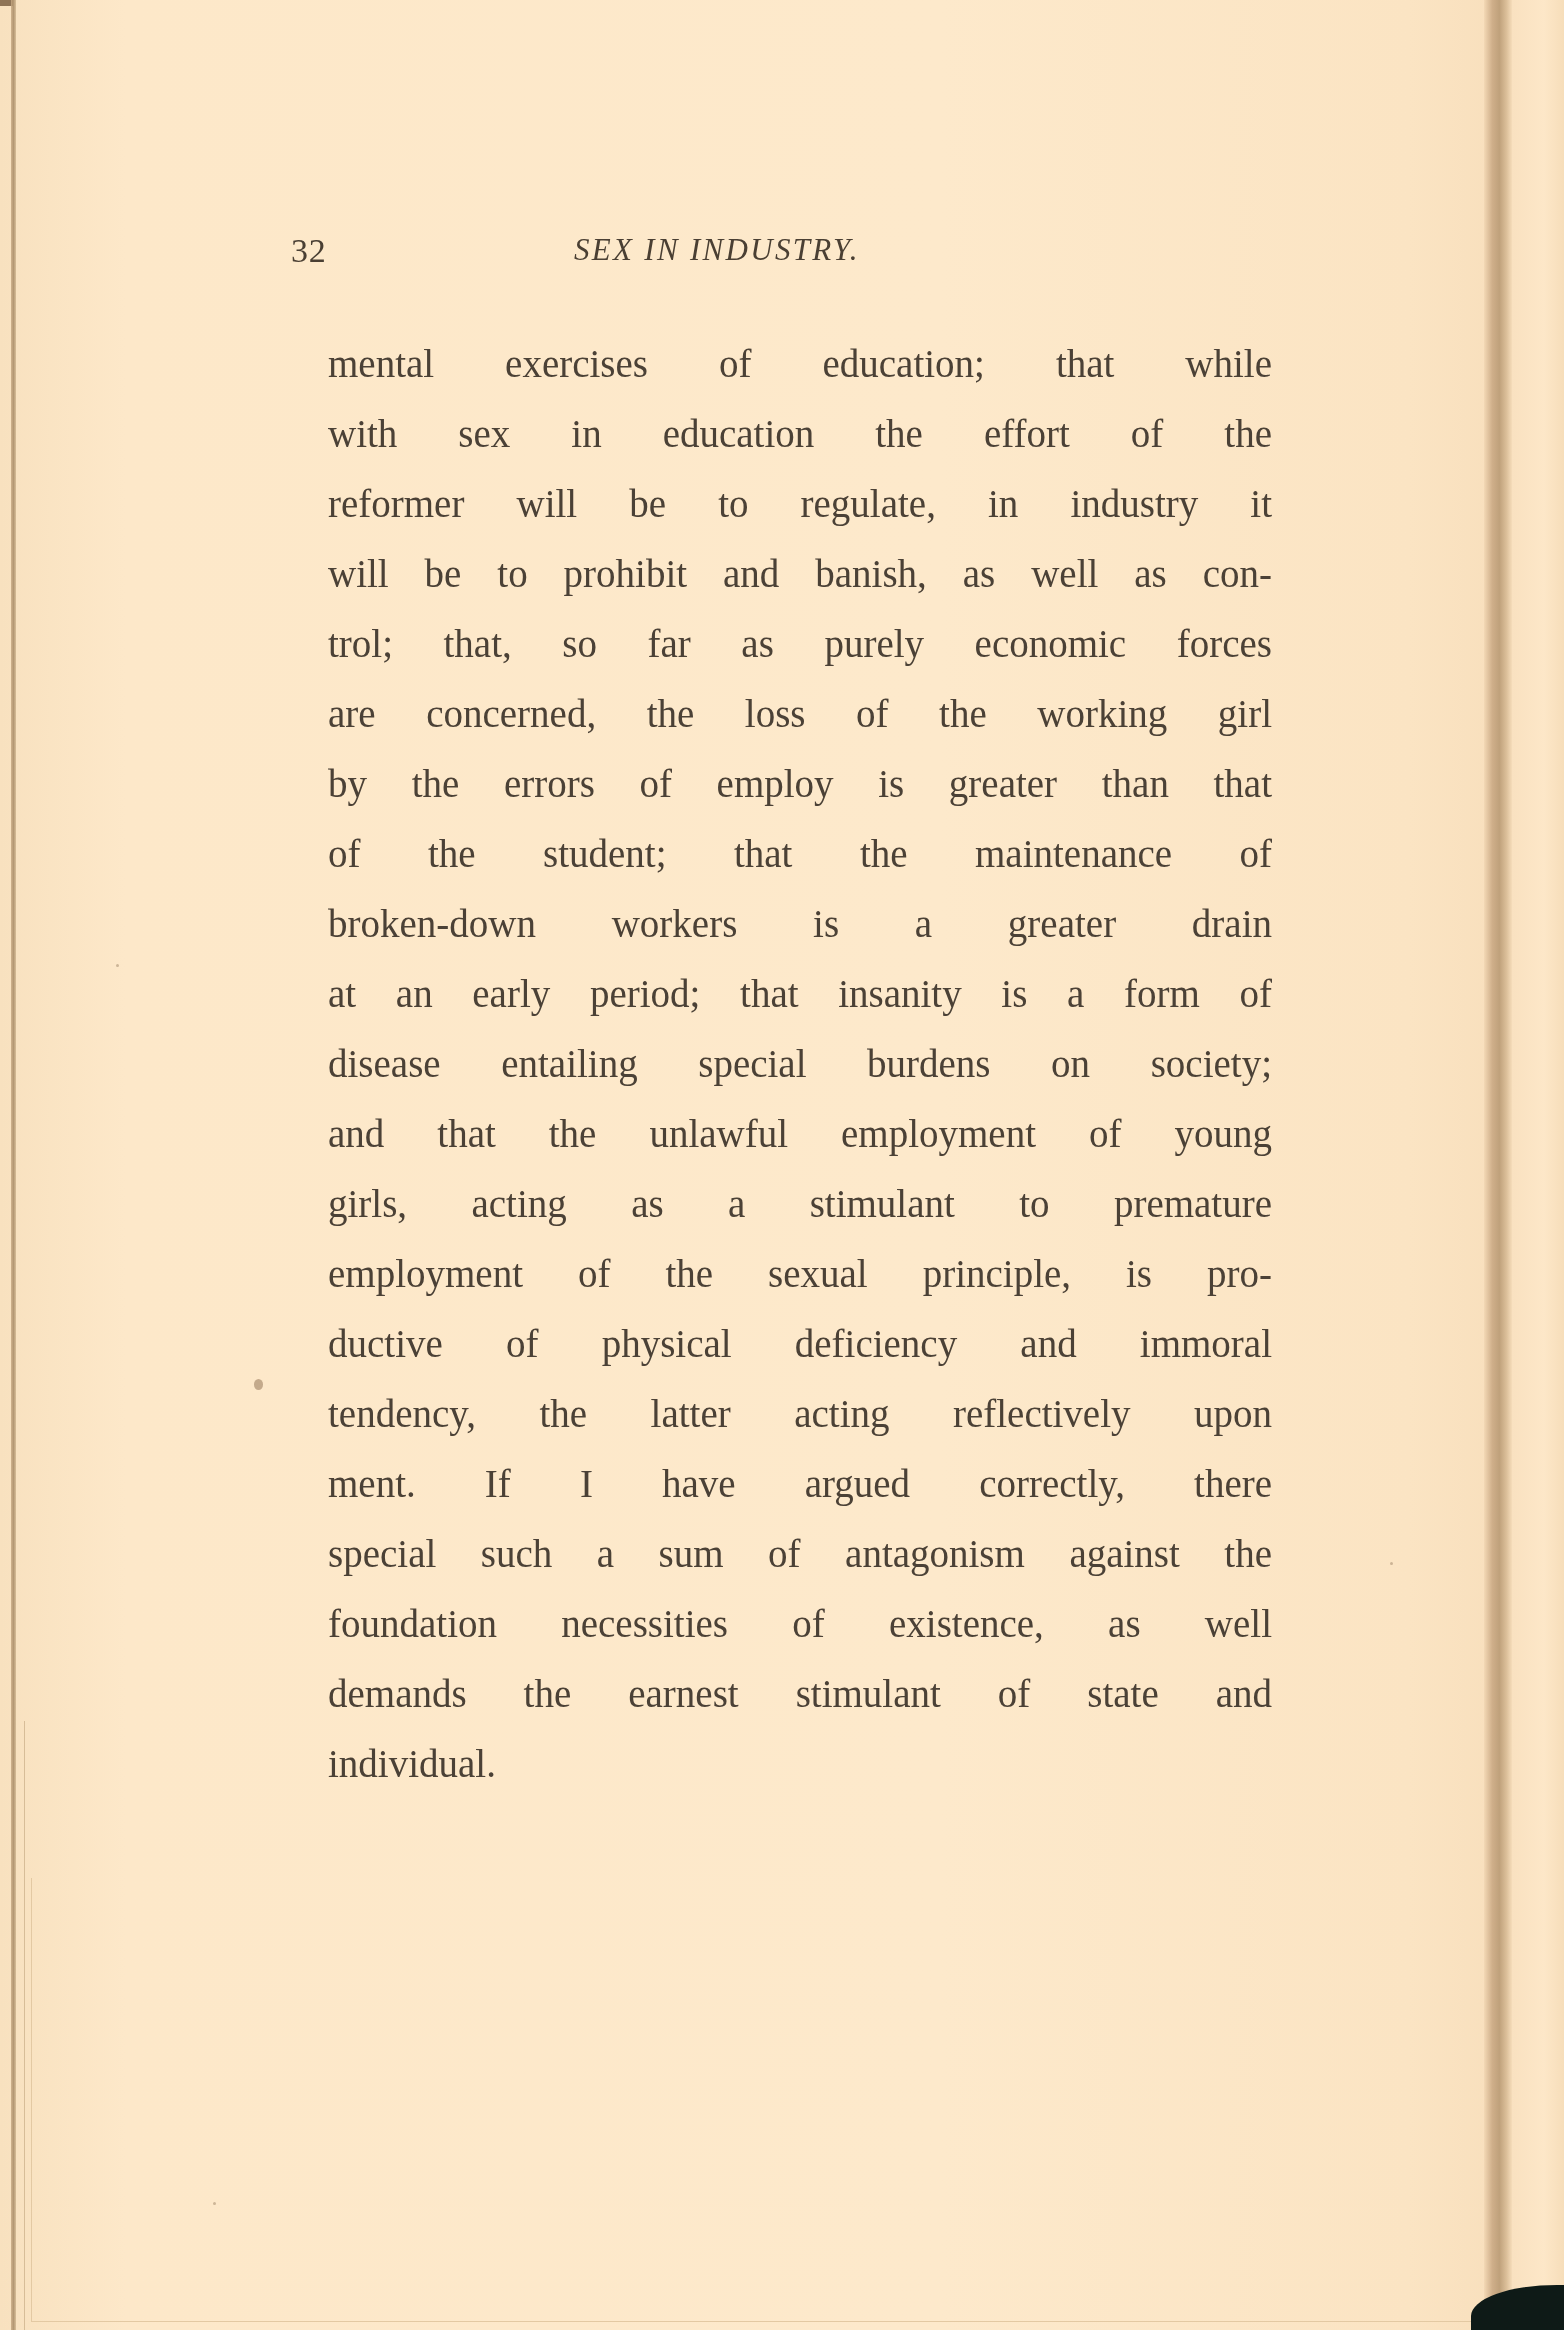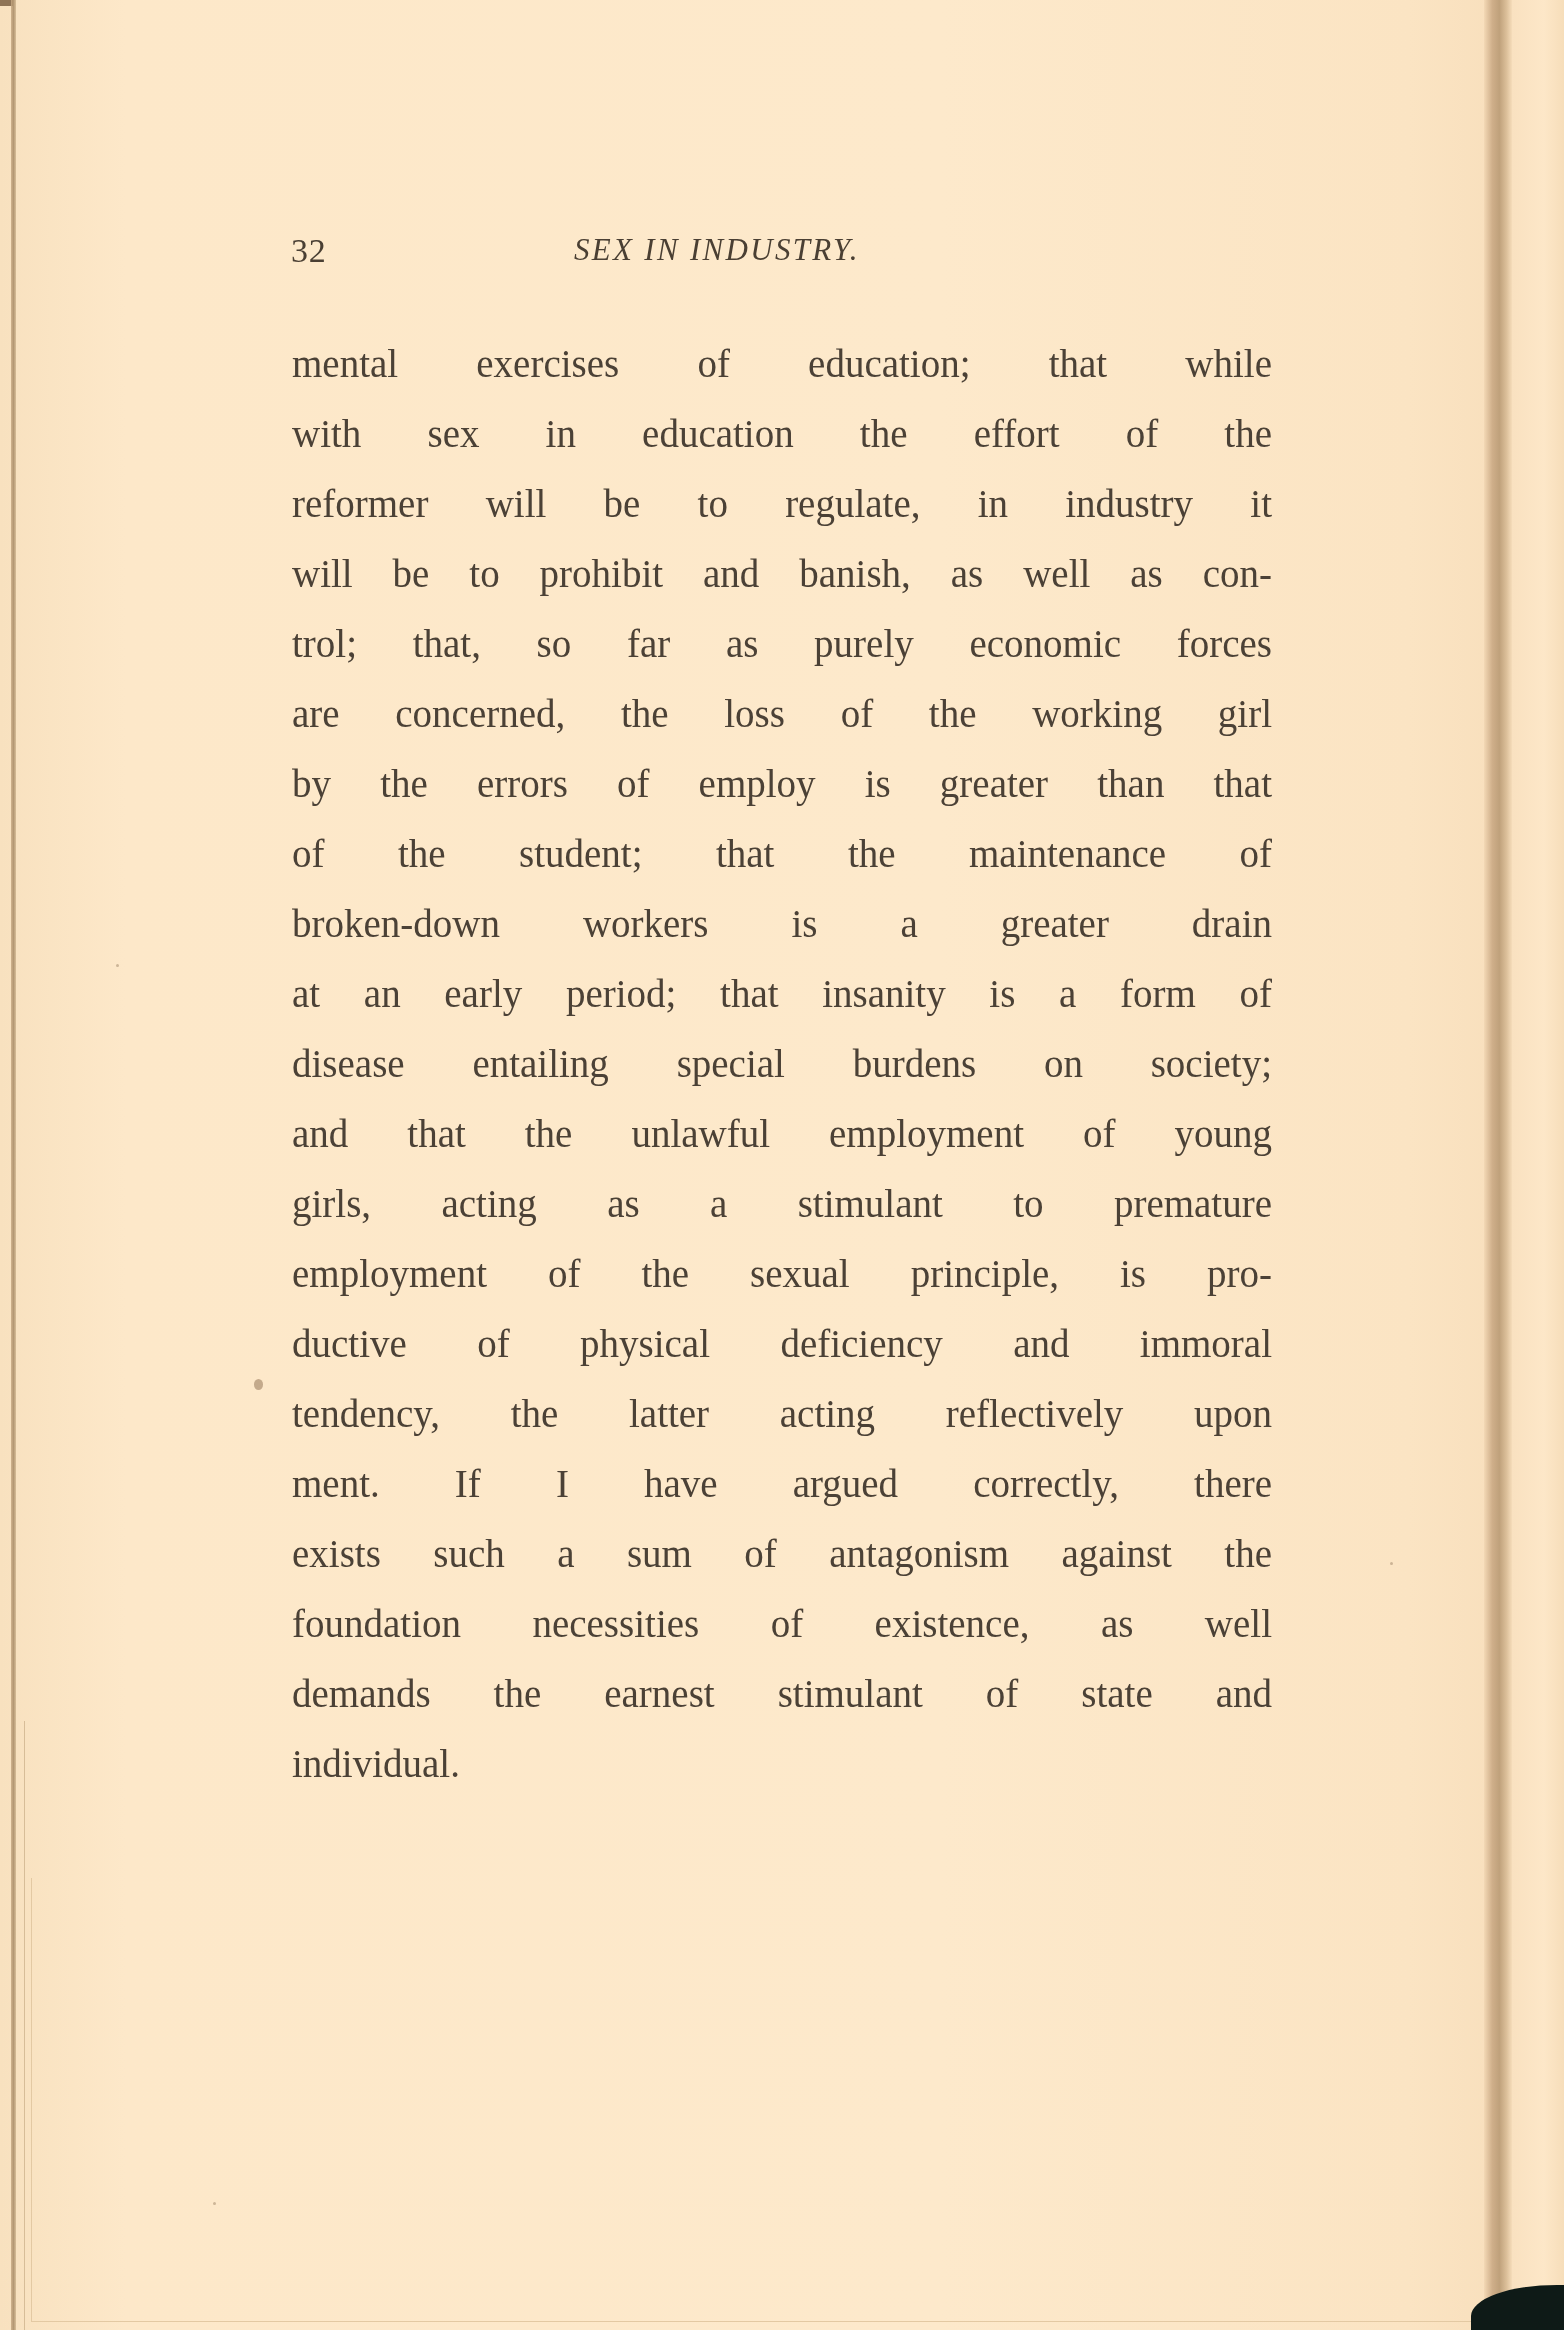--- a/index.html
+++ b/index.html
@@ -87,20 +87,21 @@
     color: #4b4136;
     font-size: 39px;
     line-height: 70px;
   }
   .line {
     display: block;
     white-space: nowrap;
     text-align: justify;
     text-align-last: justify;
     height: 70px;
+    margin-left: 36px;
   }
   .line.last {
     text-align-last: left;
   }
 
   .smudge {
     position: absolute;
     left: 254px; top: 1379px;
     width: 9.4px; height: 11px;
     border-radius: 50%;
@@ -143,21 +144,21 @@
     <span class="line">of the student; that the maintenance of</span>
     <span class="line">broken-down workers is a greater drain</span>
     <span class="line">at an early period; that insanity is a form of</span>
     <span class="line">disease entailing special burdens on society;</span>
     <span class="line">and that the unlawful employment of young</span>
     <span class="line">girls, acting as a stimulant to premature</span>
     <span class="line">employment of the sexual principle, is pro-</span>
     <span class="line">ductive of physical deficiency and immoral</span>
     <span class="line">tendency, the latter acting reflectively upon</span>
     <span class="line">ment. If I have argued correctly, there</span>
-    <span class="line">exists such a sum of antagonism against the</span>
+    <span class="line">special such a sum of antagonism against the</span>
     <span class="line">foundation necessities of existence, as well</span>
     <span class="line">demands the earnest stimulant of state and</span>
     <span class="line last">individual.</span>
   </div>
 
   <div class="smudge"></div>
   <div class="speck" style="left:116px; top:964px;"></div>
   <div class="speck" style="left:1390px; top:1562px;"></div>
   <div class="speck" style="left:213px; top:2202px;"></div>
 </div>

